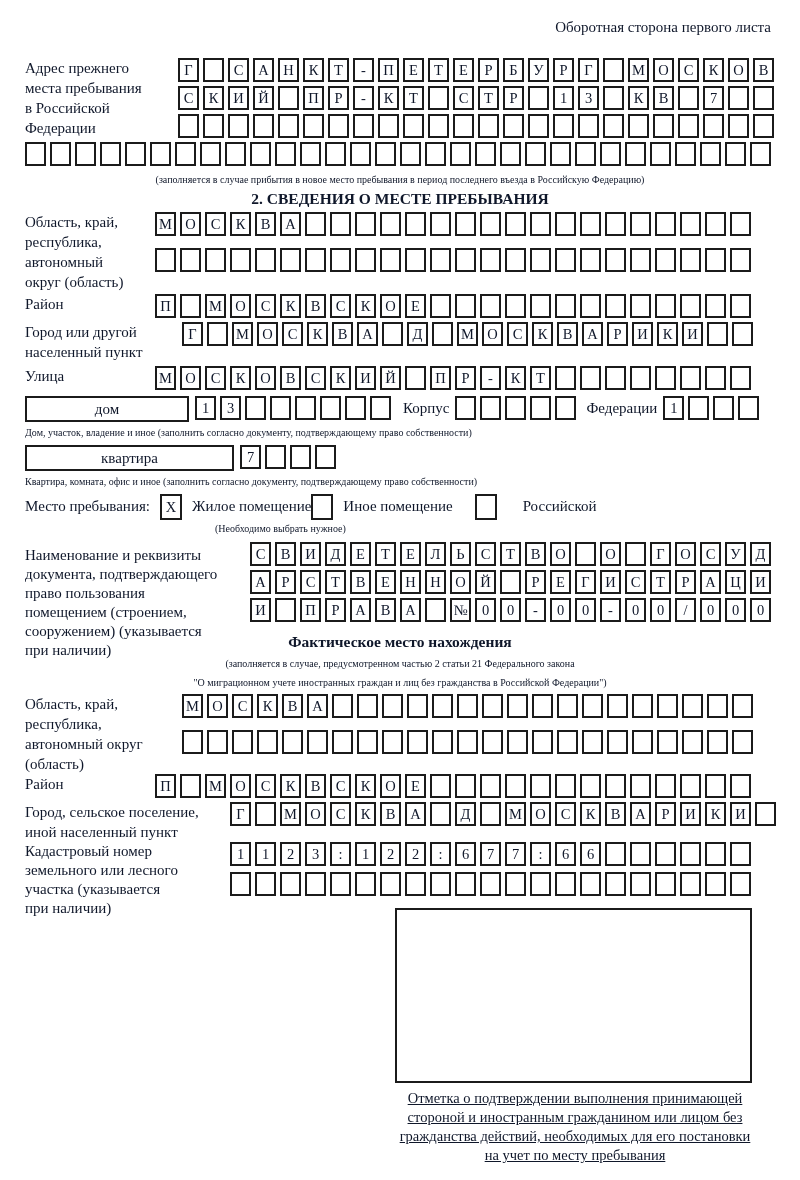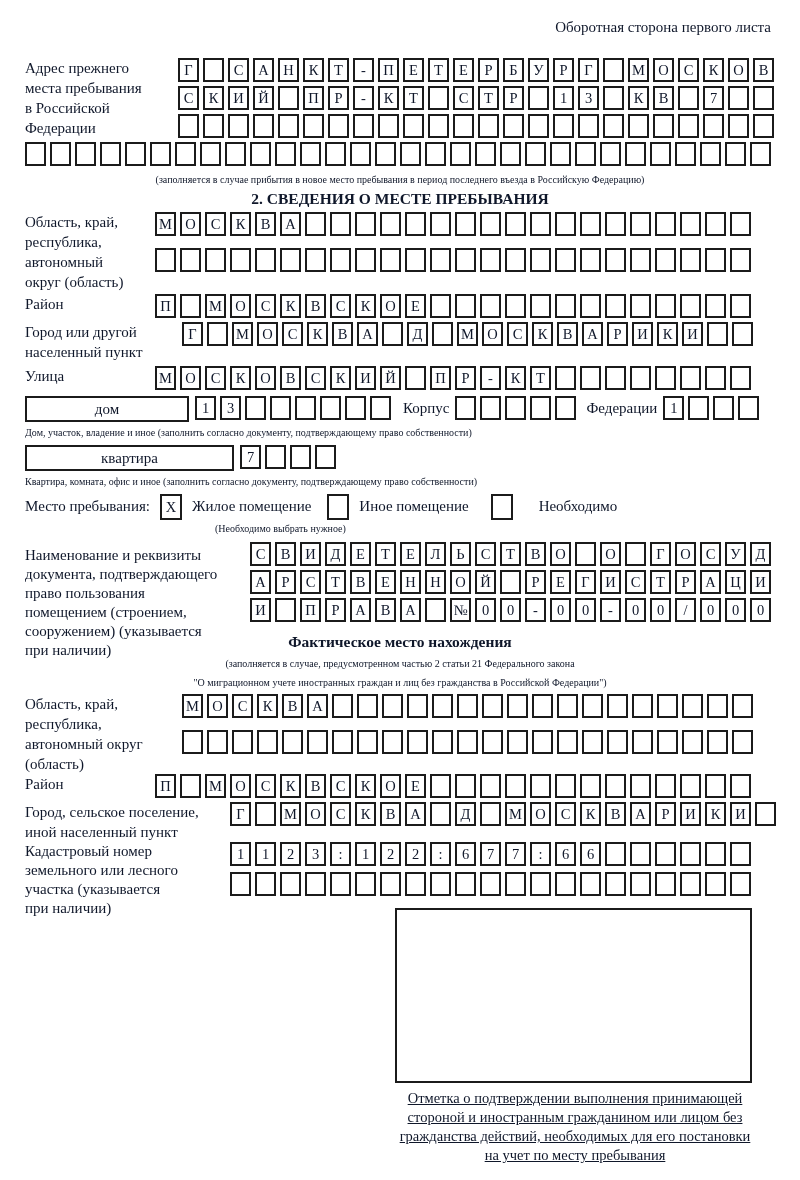--- a/index.html
+++ b/index.html
@@ -354,25 +354,25 @@
         <span class="cell"></span>
         <span class="cell"></span>
         <span class="cell"></span>
       </div>
   </div>
   <div class="note mt2">Квартира, комната, офис и иное (заполнить согласно документу, подтверждающему право собственности)</div>
 
   <div class="stay-row mt3">
     <div class="inline-label" style="margin-right:10px">Место пребывания:</div>
     <div class="chk" style="margin-right:10px">X</div>
-    <div class="inline-label" style="margin-right:16px">Жилое помещение</div>
+    <div class="inline-label" style="">Жилое помещение</div>
     <div class="chk" style="margin-right:10px"></div>
     <div class="inline-label" style="margin-right:22px">Иное помещение</div>
     <div class="chk" style="margin-right:26px"></div>
-    <div class="inline-label">Необходимо</div>
+    <div class="inline-label">Российской</div>
   </div>
   <div class="note choose-note">(Необходимо выбрать нужное)</div>
 
   <div class="doc-block mt4">
     <div class="doc-label">Наименование и реквизиты<br>документа, подтверждающего<br>право пользования<br>помещением (строением,<br>сооружением) (указывается<br>при наличии)</div>
     <div class="rowscol g4 doc-rows">
       <div class="cellrow">
           <span class="cell">С</span>
           <span class="cell">В</span>
           <span class="cell">И</span>

